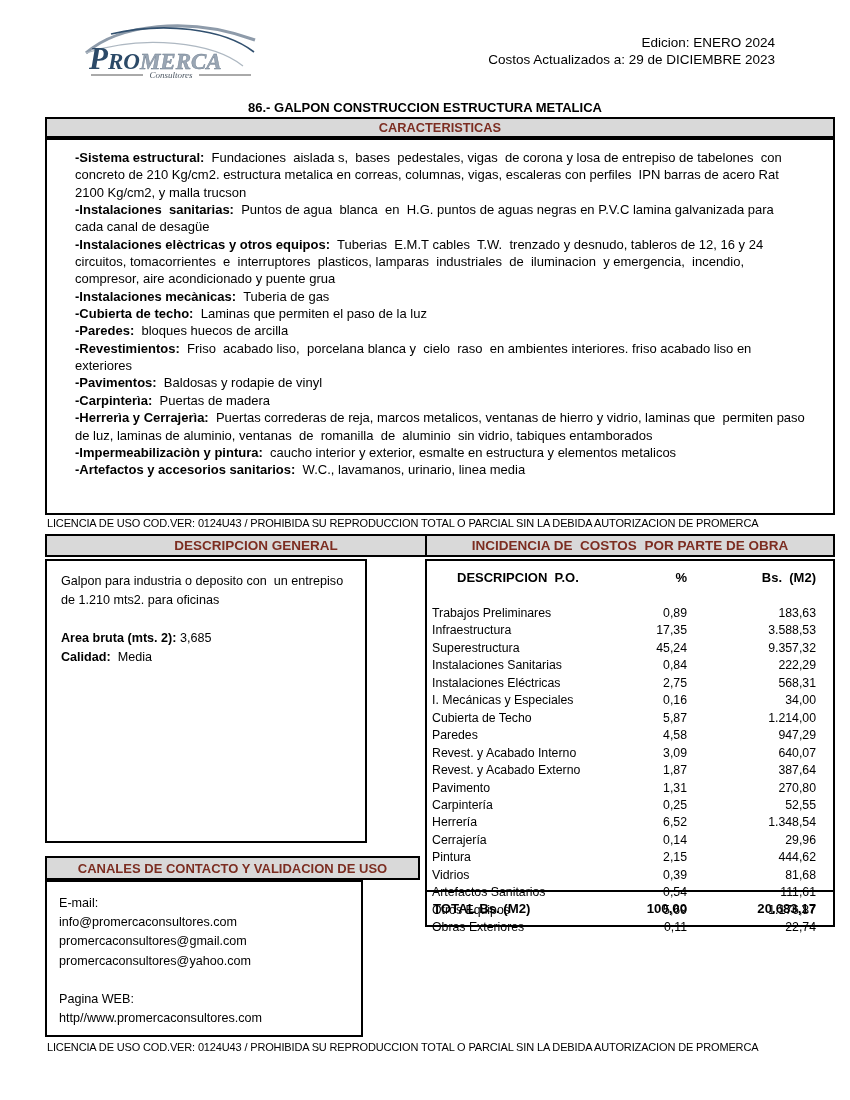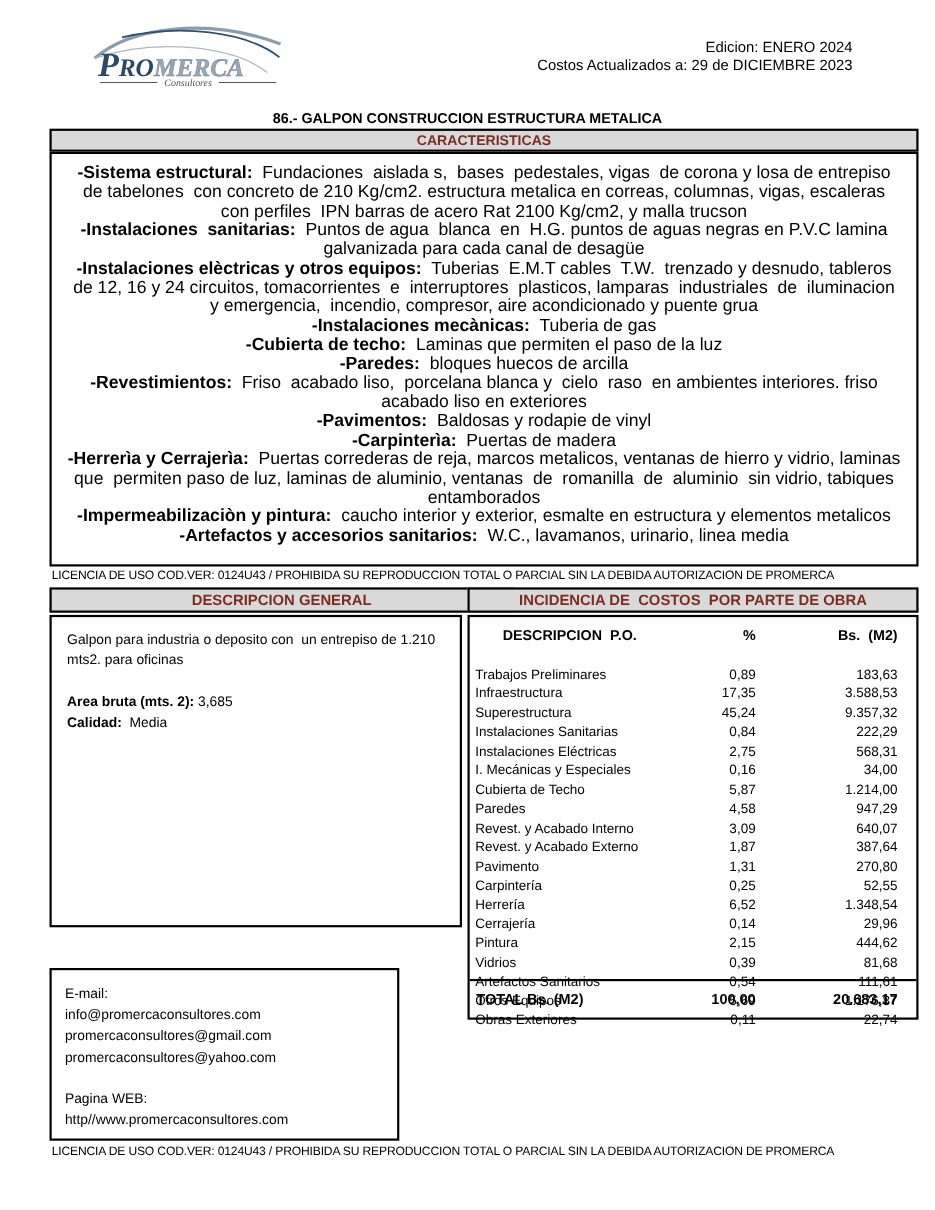--- a/index.html
+++ b/index.html
@@ -12,21 +12,21 @@
   .bar span{font-weight:bold;color:#7C2D21;white-space:pre;}
   
   .box{position:absolute;box-sizing:border-box;border:2px solid #000;background:#fff;}
   
   .edition{position:absolute;top:34px;right:75px;text-align:right;font-weight:normal;
            font-size:13.5px;line-height:17px;}
   
   .title{position:absolute;top:100px;left:0;width:850px;text-align:center;
          font-weight:bold;font-size:13px;}
   
-  .char-body{padding:9px 14px;font-size:16px;line-height:17.35px;text-align:center;}
+  .char-body{padding:9px 28px;font-size:13px;line-height:17.35px;}
   .ci{white-space:pre-wrap;}
   .ci b{white-space:pre-wrap;}
   
   .license{position:absolute;left:47px;width:788px;font-size:11px;letter-spacing:-0.15px;
            line-height:14px;}
   
   .desc-body{padding:11px 14px;font-size:12.6px;line-height:19px;}
   .desc-body .blank{height:19px;}
   .pre{white-space:pre-wrap;}
   .contact-body{padding:12px 12px;font-size:12.6px;line-height:19.2px;}
@@ -86,27 +86,30 @@
     <div class="ci"><b>-Herrerìa y Cerrajerìa:</b><span>  Puertas correderas de reja, marcos metalicos, ventanas de hierro y vidrio, laminas que  permiten paso de luz, laminas de aluminio, ventanas  de  romanilla  de  aluminio  sin vidrio, tabiques entamborados</span></div>
     <div class="ci"><b>-Impermeabilizaciòn y pintura:</b><span>  caucho interior y exterior, esmalte en estructura y elementos metalicos</span></div>
     <div class="ci"><b>-Artefactos y accesorios sanitarios:</b><span>  W.C., lavamanos, urinario, linea media</span></div>
   </div>
 
   <div class="license" style="top:516px;">LICENCIA DE USO COD.VER: 0124U43 / PROHIBIDA SU REPRODUCCION TOTAL O PARCIAL SIN LA DEBIDA AUTORIZACION DE PROMERCA</div>
 
   <div class="bar" style="left:45px;top:534px;width:422px;height:23px;">
     <span style="font-size:13.5px;">DESCRIPCION GENERAL</span>
   </div>
-  <div class="box desc-body" style="left:45px;top:559px;width:375px;height:284px;">
+  <div class="box desc-body" style="left:45px;top:559px;width:322px;height:284px;">
     <div class="pre">Galpon para industria o deposito con  un entrepiso de 1.210 mts2. para oficinas</div>
     <div class="blank"></div>
     <div class="pre"><b>Area bruta (mts. 2):</b><span> 3,685</span></div>
     <div class="pre"><b>Calidad:</b><span>  Media</span></div>
   </div>
 
+  <div class="bar" style="left:45px;top:856px;width:375px;height:24px;">
+    <span style="font-size:13px;">CANALES DE CONTACTO Y VALIDACION DE USO</span>
+  </div>
   <div class="box contact-body" style="left:45px;top:880px;width:318px;height:157px;">
     <div>E-mail:</div>
     <div>info@promercaconsultores.com</div>
     <div>promercaconsultores@gmail.com</div>
     <div>promercaconsultores@yahoo.com</div>
     <div class="blank"></div>
     <div>Pagina WEB:</div>
     <div>http//www.promercaconsultores.com</div>
   </div>
 

